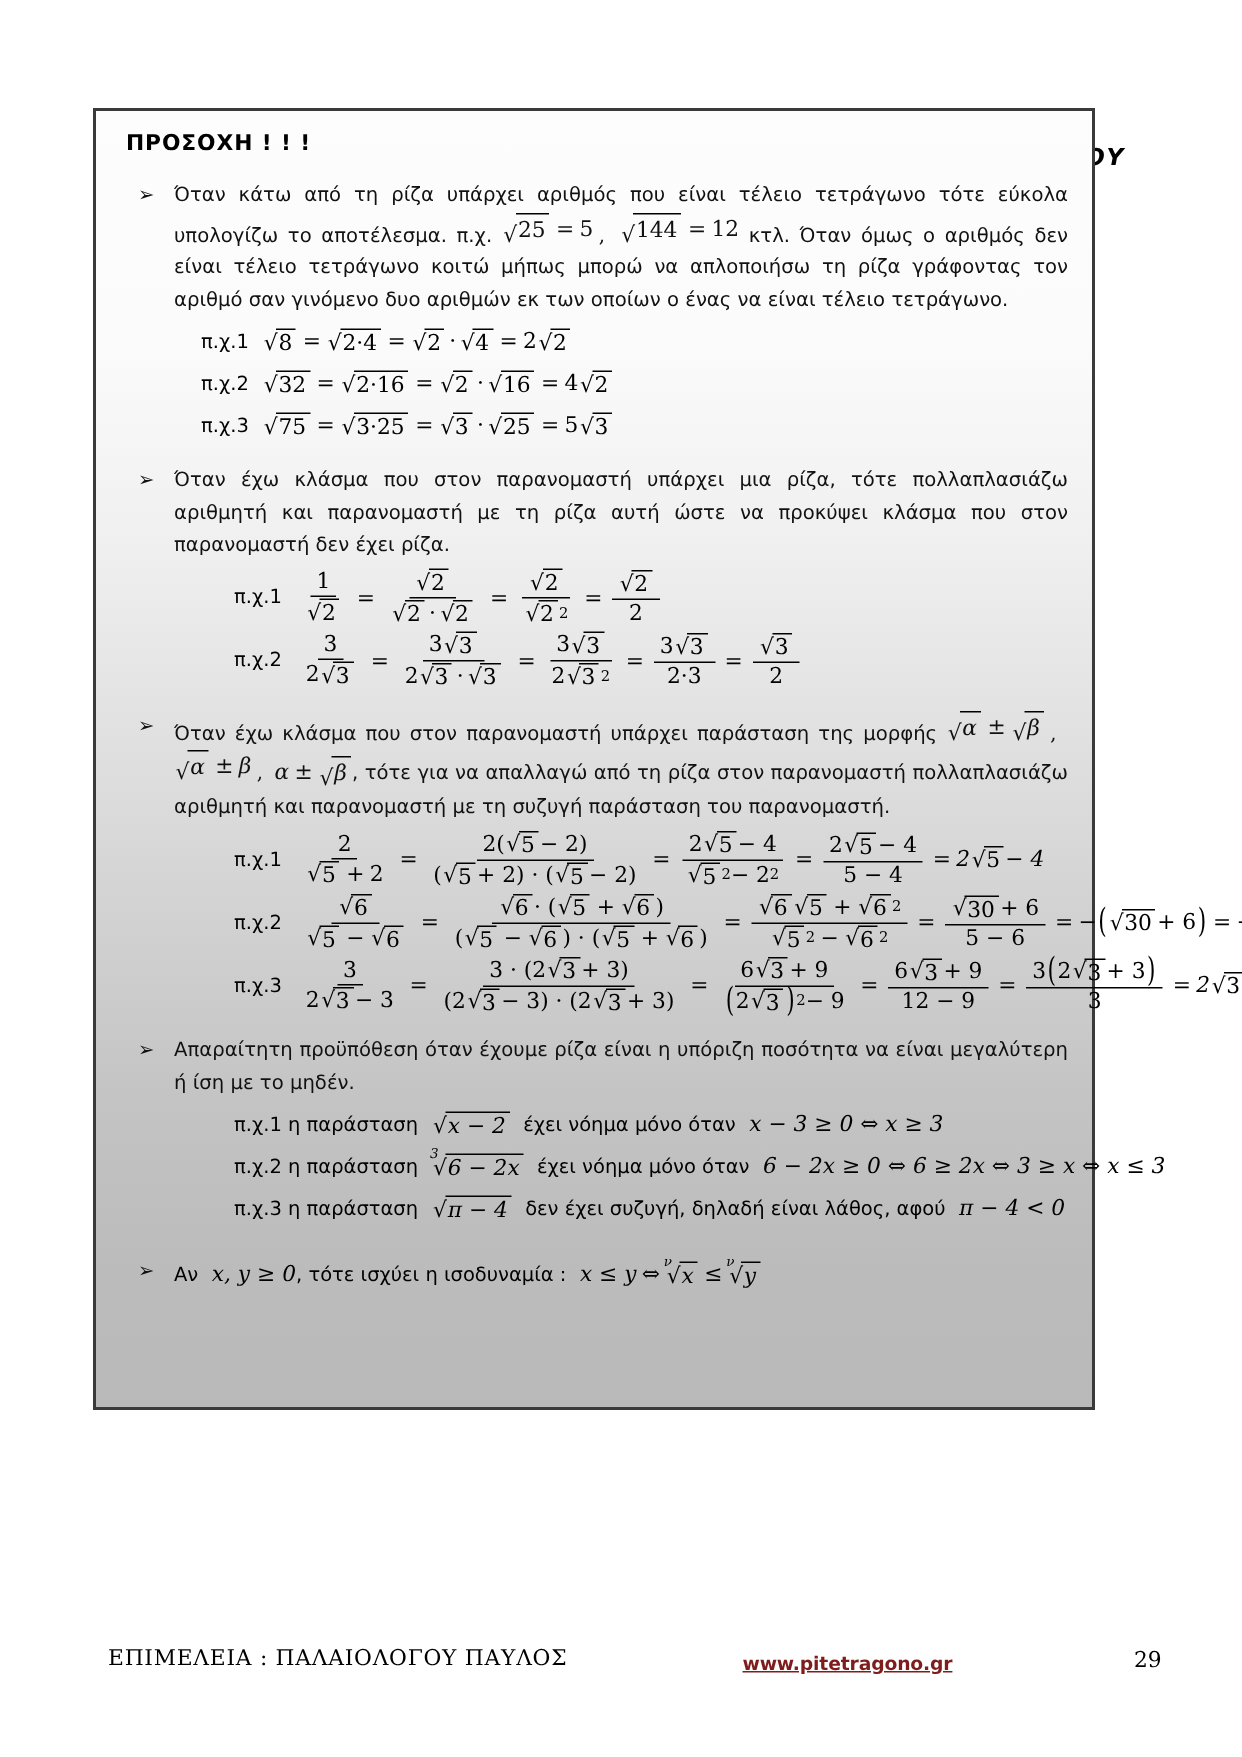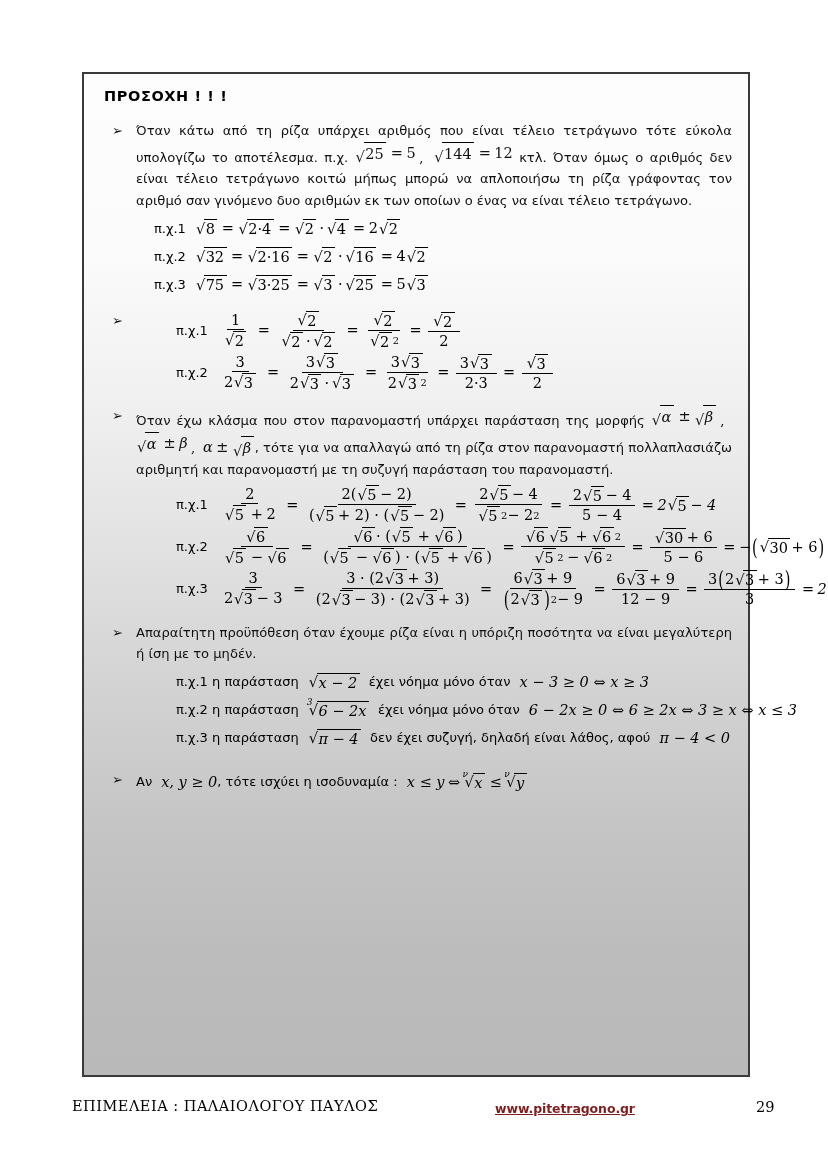--- a/index.html
+++ b/index.html
@@ -29,23 +29,23 @@
     font-size: 15.5px;
     letter-spacing: 1.1px;
     color: #000;
     margin-top: 48px;
   }
 
   
   .notice-box {
     position: absolute;
     top: 72px;
-    left: 82px;
+    left: 62px;
     width: 668px;
-    height: 1005px;
+    height: 868px;
     border: 2px solid #3a3a3a;
     box-sizing: border-box;
     background: linear-gradient(to bottom,
         #fdfdfd 0%,
         #fbfbfb 18%,
         #f0f0f0 33%,
         #e2e2e2 47%,
         #d2d2d2 62%,
         #c4c4c4 76%,
         #bcbcbc 88%,
@@ -352,20 +352,21 @@
               <span class="sign">√</span>
               <span class="body roman">3</span>
             </span>
         </span>
       </div>
     </div>
   </div>
 
   <div class="bullet">
     <span class="bullet-marker">➢</span>
+    <p class="para">Όταν έχω κλάσμα που στον παρανομαστή υπάρχει μια ρίζα, τότε πολλαπλασιάζω αριθμητή και παρανομαστή με τη ρίζα αυτή ώστε να προκύψει κλάσμα που στον παρανομαστή δεν έχει ρίζα.</p>
 
     <div class="ex-list">
       <div class="ex-row tall">
         <span class="ex-label indent1">π.χ.1</span>
         <span class="m">
           <span class="frac">
               <span class="num">1</span>
               <span class="den">
                 <span class="rad">
                   <span class="sign">√</span>

